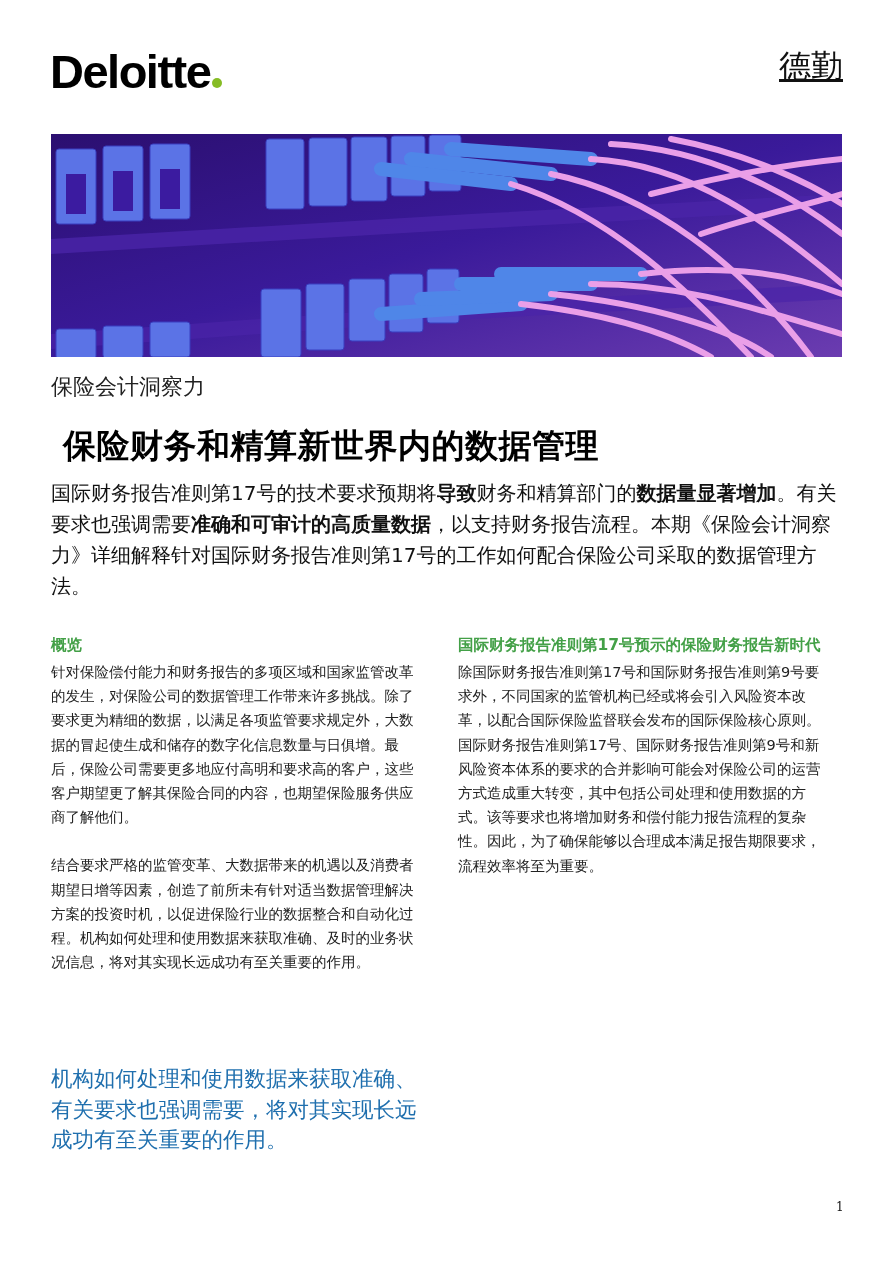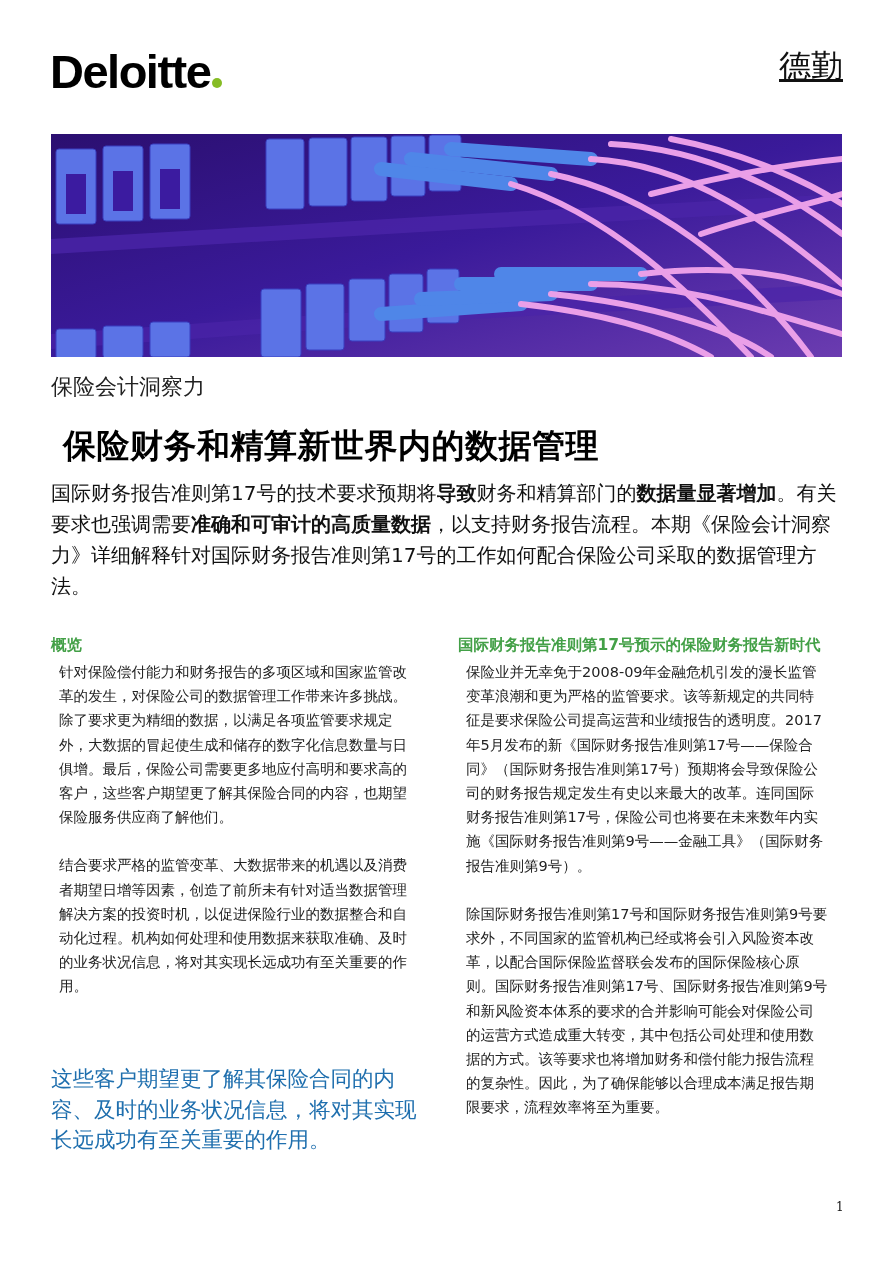--- a/index.html
+++ b/index.html
@@ -34,21 +34,21 @@
   }
   .lead {
     position: absolute; left: 51px; top: 478px; width: 790px;
     font-size: 20px; line-height: 31px; color: #111;
   }
   .lead b { font-weight: 700; }
   .col { position: absolute; width: 370px; font-size: 14.5px; line-height: 24.2px; color: #222; }
   .col.left { left: 51px; top: 626px; }
   .col.right { left: 458px; top: 626px; }
   .col h3 { margin: 6px 0 2px 0; font-size: 15.5px; color: #43a047; font-weight: 700; line-height: 26px; }
-  .col p { margin: 0 0 24px 8px; }
+  .col p { margin: 0 0 24px 0; }
   .quote {
     position: absolute; left: 51px; top: 1064px; width: 385px;
     font-size: 21.5px; line-height: 30.5px; color: #1f6fae;
   }
   .pagenum {
     position: absolute; left: 836px; top: 1200px;
     font-family: "DejaVu Serif", serif; font-size: 12px; color: #111;
   }
 </style>
 </head>
@@ -130,21 +130,20 @@
 <h1 class="title" style="margin:12px;">保险财务和精算新世界内的数据管理</h1>
 
 <div class="lead"><span>国际财务报告准则第17号的技术要求预期将</span><b>导致</b><span>财务和精算部门的</span><b>数据量显著增加</b><span>。有关要求也强调需要</span><b>准确和可审计的高质量数据</b><span>，以支持财务报告流程。本期《保险会计洞察力》详细解释针对国际财务报告准则第17号的工作如何配合保险公司采取的数据管理方法。</span></div>
 
 <div class="col left">
   <h3>概览</h3>
   <p>针对保险偿付能力和财务报告的多项区域和国家监管改革的发生，对保险公司的数据管理工作带来许多挑战。除了要求更为精细的数据，以满足各项监管要求规定外，大数据的冒起使生成和储存的数字化信息数量与日俱增。最后，保险公司需要更多地应付高明和要求高的客户，这些客户期望更了解其保险合同的内容，也期望保险服务供应商了解他们。</p>
   <p>结合要求严格的监管变革、大数据带来的机遇以及消费者期望日增等因素，创造了前所未有针对适当数据管理解决方案的投资时机，以促进保险行业的数据整合和自动化过程。机构如何处理和使用数据来获取准确、及时的业务状况信息，将对其实现长远成功有至关重要的作用。</p>
 </div>
 
-<div class="quote">这些客户期望更了解其保险合同的内容、及时的业务状况信息，将对其实现长远成功有至关重要的作用。</div>
+<div class="quote">机构如何处理和使用数据来获取准确、有关要求也强调需要，将对其实现长远成功有至关重要的作用。</div>
 
 <div class="col right">
   <h3>国际财务报告准则第17号预示的保险财务报告新时代</h3>
-  <p>保险业并无幸免于2008-09年金融危机引发的漫长监管变革浪潮和更为严格的监管要求。该等新规定的共同特征是要求保险公司提高运营和业绩报告的透明度。2017年5月发布的新《国际财务报告准则第17号——保险合同》（国际财务报告准则第17号）预期将会导致保险公司的财务报告规定发生有史以来最大的改革。连同国际财务报告准则第17号，保险公司也将要在未来数年内实施《国际财务报告准则第9号——金融工具》（国际财务报告准则第9号）。</p>
   <p>除国际财务报告准则第17号和国际财务报告准则第9号要求外，不同国家的监管机构已经或将会引入风险资本改革，以配合国际保险监督联会发布的国际保险核心原则。国际财务报告准则第17号、国际财务报告准则第9号和新风险资本体系的要求的合并影响可能会对保险公司的运营方式造成重大转变，其中包括公司处理和使用数据的方式。该等要求也将增加财务和偿付能力报告流程的复杂性。因此，为了确保能够以合理成本满足报告期限要求，流程效率将至为重要。</p>
 </div>
 
 <div class="pagenum">1</div>
 
 </body></html>

